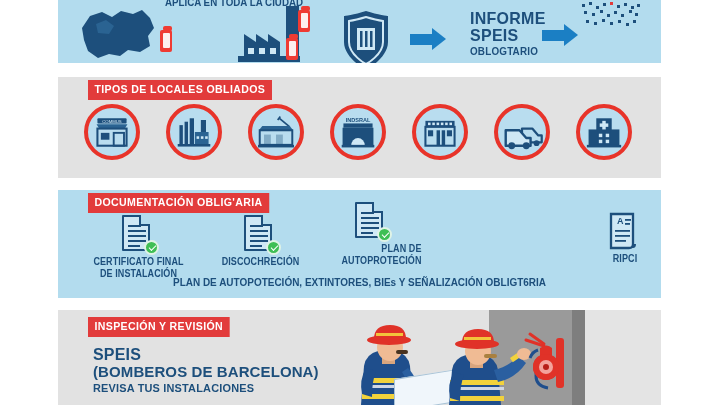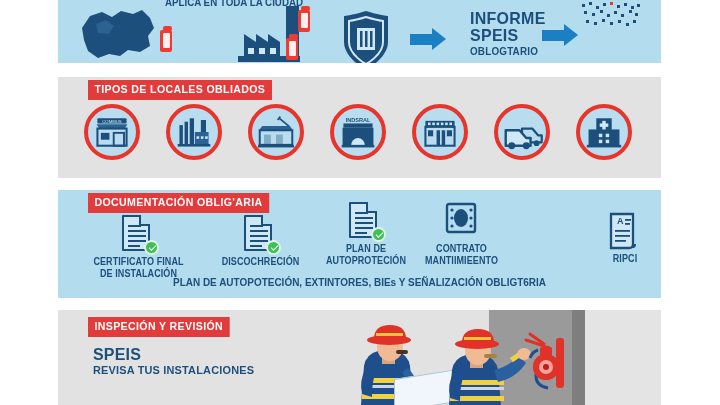--- a/index.html
+++ b/index.html
@@ -322,52 +322,36 @@
           <div class="ln" style="top:18px;width:18px;"></div>
           <div class="ln" style="top:23px;width:18px;"></div>
           <div class="ln" style="top:28px;width:12px;"></div>
         </div>
         <div class="chk"></div>
       </div>
       <div class="lab">DISCOCHRECIÓN</div>
       <div class="lab" style="margin-top:0"></div>
     </div>
 
-    <div class="docitem" style="left:253px;top:12px;width:110px;">
+    <div class="docitem" style="left:259px;top:12px;width:110px;text-align:right;">
       <div class="ic">
         <div class="sheet">
           <div class="fold"></div>
           <div class="ln" style="top:8px;width:13px;"></div>
           <div class="ln" style="top:13px;width:18px;"></div>
           <div class="ln" style="top:18px;width:18px;"></div>
           <div class="ln" style="top:23px;width:18px;"></div>
           <div class="ln" style="top:28px;width:12px;"></div>
         </div>
         <div class="chk"></div>
       </div>
       <div class="lab">PLAN DE</div>
       <div class="lab" style="margin-top:0">AUTOPROTECIÓN</div>
     </div>
 
-    <div class="docitem" style="left:346px;top:12px;width:115px;">
-      <div class="ic">
-        <svg viewBox="0 0 34 38" width="34" height="38" aria-hidden="true">
-          <rect x="2" y="2" width="28" height="28" rx="2" fill="none" stroke="#1d4f7c" stroke-width="2.4"></rect>
-          <ellipse cx="16" cy="16" rx="7" ry="9" fill="#1d4f7c"></ellipse>
-          <circle cx="7" cy="8" r="1.6" fill="#1d4f7c"></circle>
-          <circle cx="7" cy="16" r="1.6" fill="#1d4f7c"></circle>
-          <circle cx="7" cy="24" r="1.6" fill="#1d4f7c"></circle>
-          <circle cx="26" cy="8" r="1.6" fill="#1d4f7c"></circle>
-          <circle cx="26" cy="16" r="1.6" fill="#1d4f7c"></circle>
-          <circle cx="26" cy="24" r="1.6" fill="#1d4f7c"></circle>
-        </svg>
-      </div>
-      <div class="lab">CONTRATO</div>
-      <div class="lab" style="margin-top:0">MANTIIMIEENTO</div>
-    </div>
 
 
     <div class="docitem" style="left:532px;top:22px;width:70px;">
       <div class="ic">
         <svg viewBox="0 0 34 38" width="34" height="38" aria-hidden="true">
           <path d="M3 2 h22 v30 q0 4 -4 4 h-18 Z" fill="#cfe8f5" stroke="#1d4f7c" stroke-width="2.3"></path>
           <path d="M25 32 q0 4 -4 4 h4 q3 0 3 -4 z" fill="#1d4f7c"></path>
           <text x="9" y="12" font-size="9" fill="#1d4f7c" font-weight="bold" font-family="Liberation Sans, sans-serif">A</text>
           <rect x="17" y="7" width="6" height="1.8" fill="#1d4f7c"></rect>
           <rect x="17" y="11" width="5" height="1.8" fill="#1d4f7c"></rect>
@@ -380,20 +364,21 @@
     </div>
 
     <div class="docnote" style="top:86px;">PLAN DE AUTOPOTECIÓN, EXTINTORES, BIEs Y SEÑALIZACIÓN OBLIGT6RIA</div>
   </div>
 
   <div class="panel grey" id="panel-inspeccion">
     <div class="tag" style="left:30px;top:7px;">INSPECIÓN Y REVISIÓN</div>
 
     <div class="insp-text">
       <div class="t1">SPEIS</div>
+      <div class="t2">(BOMBEROS DE BARCELONA)</div>
       <div class="t3">REVISA TUS INSTALACIONES</div>
     </div>
 
     <div class="scene">
       <div class="wall-a"></div>
       <div class="wall-b"></div>
       <div class="wall-c"></div>
 
       <div class="fm" style="left:18px;top:10px;width:95px;height:85px;">
         <svg viewBox="0 0 95 85" width="95" height="85" aria-hidden="true">

